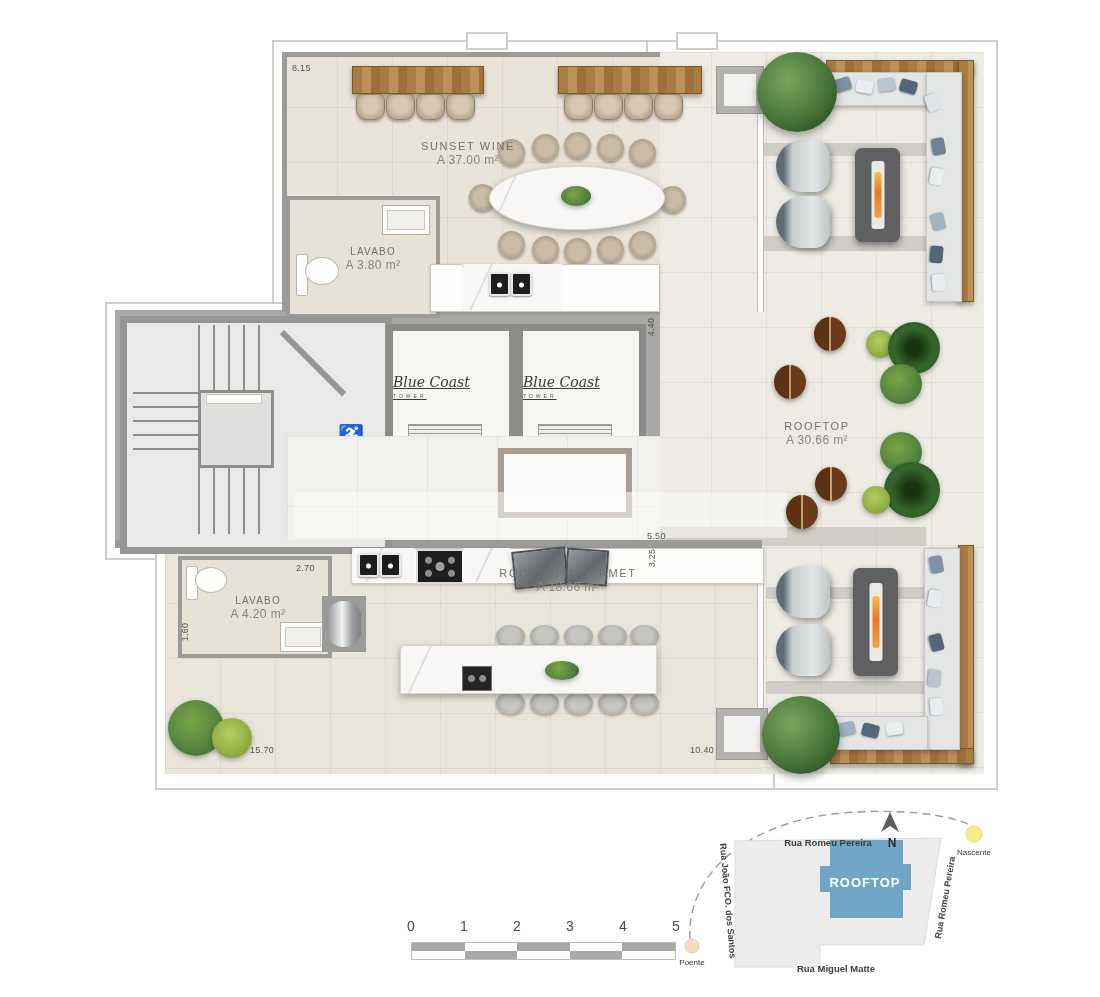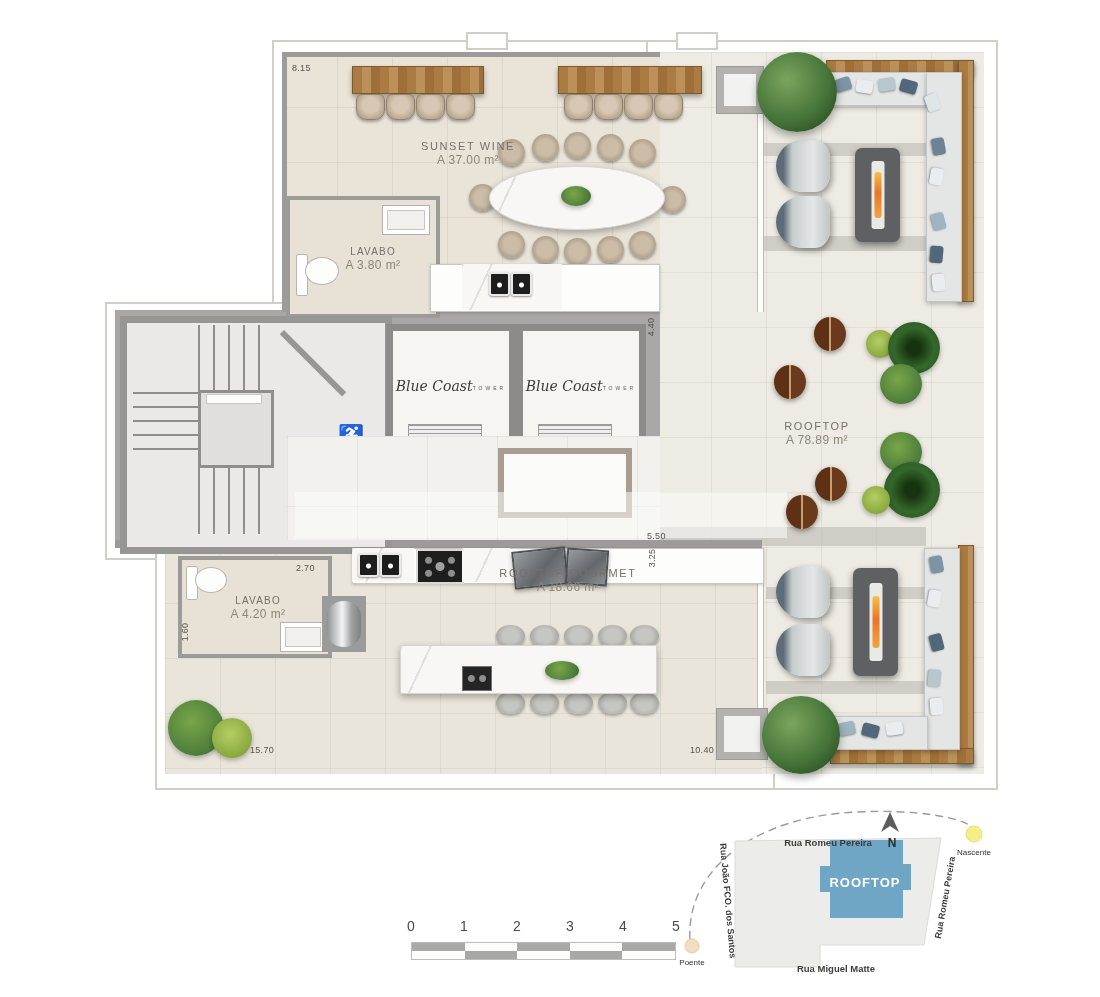--- a/index.html
+++ b/index.html
@@ -76,21 +76,21 @@
         radial-gradient(circle at 50% 55%, #fff 0 2px, transparent 3px),#1d1d1d;
         border:2px solid #e8e8e8;box-shadow:0 1px 2px rgba(0,0,0,.4);}
   .tv{position:absolute;background:linear-gradient(135deg,#9a9da0,#63666a 55%,#8d9093);
         border:2px solid #4f5255;box-shadow:0 2px 4px rgba(0,0,0,.35);}
   .counter{position:absolute;background:#fdfdfc;border:1px solid #c9c7c2;box-shadow:0 1px 3px rgba(0,0,0,.2);}
   
   .stair-lines-v{position:absolute;background:repeating-linear-gradient(to right,#8e8e8c 0 2px,transparent 2px 15px);}
   .stair-lines-h{position:absolute;background:repeating-linear-gradient(to bottom,#8e8e8c 0 2px,transparent 2px 14px);}
   
   .elev{position:absolute;border:7px solid #8c8b89;background-color:#f6f5f2;}
-  .elev .logo{position:absolute;inset:0;display:flex;flex-direction:row;align-items:center;justify-content:center;color:#3e3c3a;}
+  .elev .logo{position:absolute;inset:0;display:flex;flex-direction:column;justify-content:center;color:#3e3c3a;text-decoration:underline;}
   .elev .brand{font-family:"DejaVu Serif",serif;font-style:italic;font-size:14px;}
   .elev .sub{font-size:5px;letter-spacing:3px;margin-top:3px;color:#5a5856;}
   .door{position:absolute;height:11px;background:#eeeeec;border:1px solid #9d9c9a;
         background-image:linear-gradient(#9d9c9a 1px,transparent 1px);background-size:100% 4px;}
   .watermark{position:absolute;font-family:"DejaVu Serif",serif;font-size:30px;letter-spacing:8px;
         color:rgba(168,161,148,.5);white-space:nowrap;}
   
   #title{position:absolute;left:163px;top:795px;font-size:17.5px;font-weight:bold;color:#161616;}
   .sbnum{position:absolute;font-size:14px;color:#4a4a4a;width:22px;text-align:center;}
   .sbar{position:absolute;left:411px;top:942px;border:1px solid #bcbcba;}
@@ -302,21 +302,21 @@
   <div class="rlabel" style="left:388px;top:140px;width:160px;">
     <div>SUNSET WINE</div>
     <div class="area">A 37.00 m²</div>
   </div>
   <div class="rlabel small" style="left:323px;top:246px;width:100px;">
     <div>LAVABO</div>
     <div class="area">A 3.80 m²</div>
   </div>
   <div class="rlabel" style="left:737px;top:420px;width:160px;">
     <div>ROOFTOP</div>
-    <div class="area">A 78.89 m²</div>
+    <div class="area">A 30.66 m²</div>
   </div>
   <div class="rlabel small" style="left:208px;top:595px;width:100px;">
     <div>LAVABO</div>
     <div class="area">A 4.20 m²</div>
   </div>
   <div class="rlabel" style="left:478px;top:567px;width:180px;">
     <div>ROOFTOP GOURMET</div>
     <div class="area">A 18.66 m²</div>
   </div>
 

